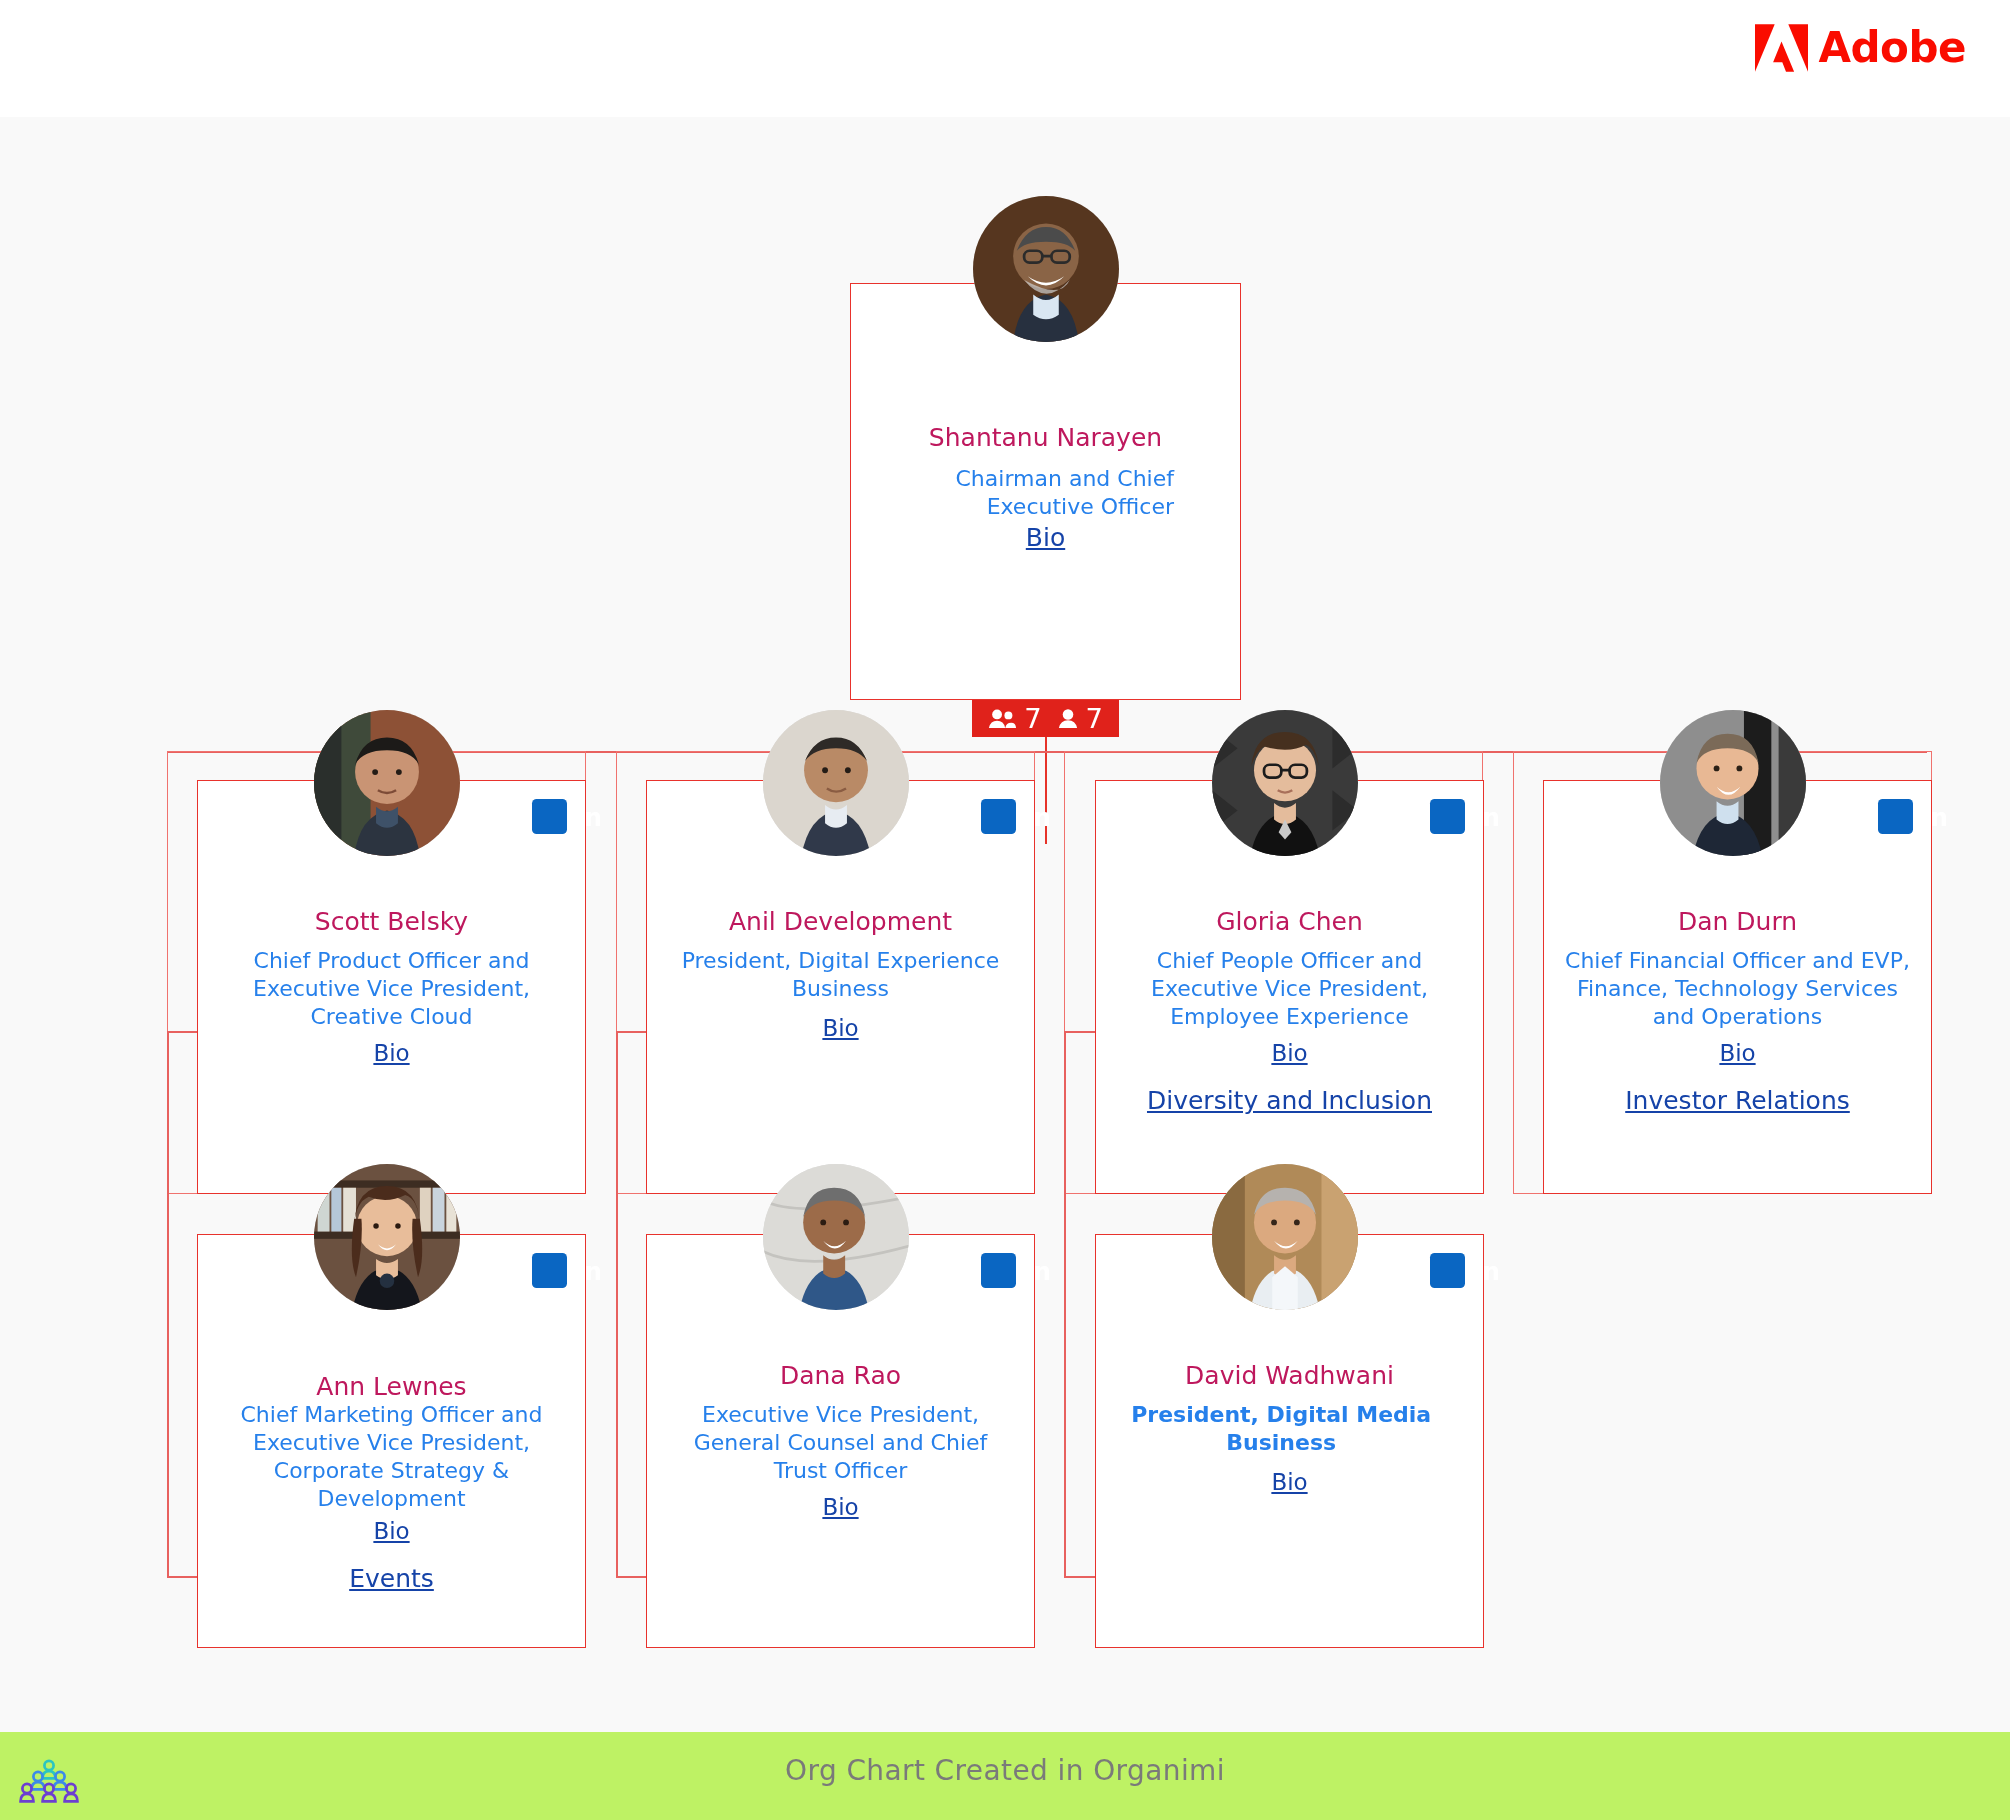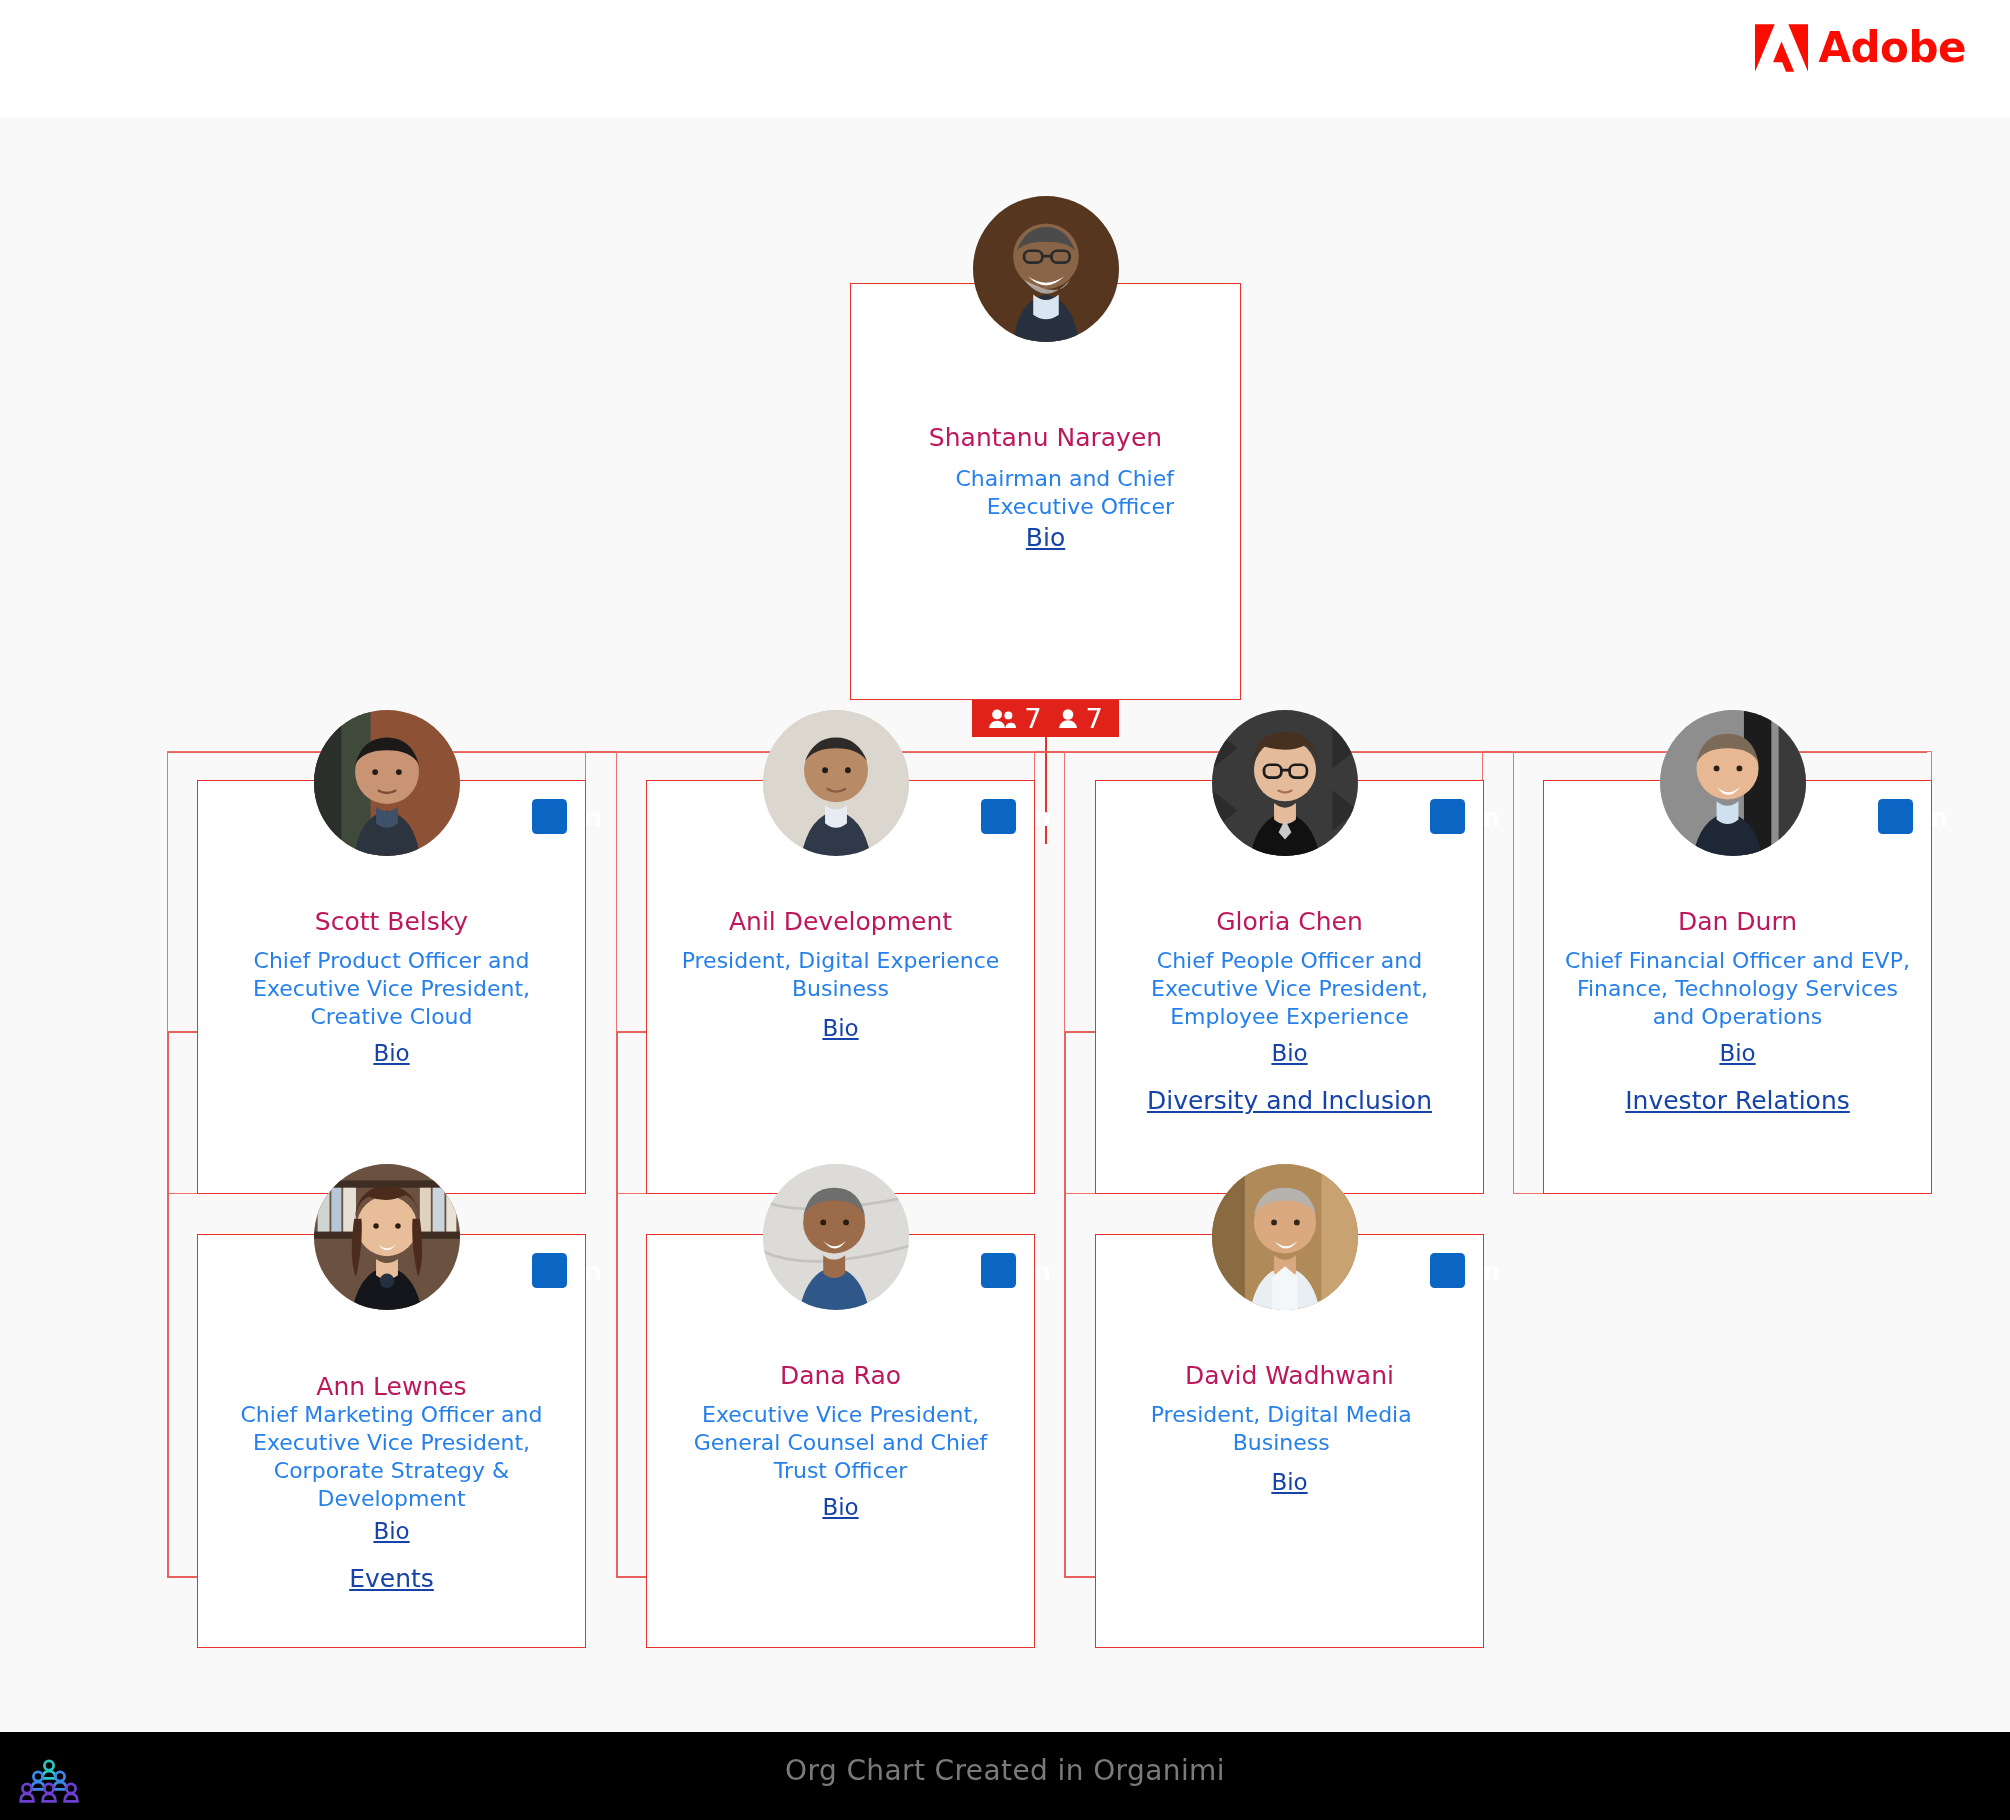--- a/index.html
+++ b/index.html
@@ -53,21 +53,21 @@
     left: 0; top: 117px;
     width: 2010px;
     height: 1615px;
     background: #f9f9f9;
   }
   #footer {
     position: absolute;
     left: 0; top: 1732px;
     width: 2010px;
     height: 88px;
-    background: #000000;
+    background: #bef264;
     z-index: 20;
   }
   #footer-text {
     position: absolute;
     left: 0; top: 22px;
     width: 2010px;
     text-align: center;
     color: #7a7a7a;
     font-size: 28px;
     letter-spacing: 0.4px;
@@ -451,21 +451,21 @@
         <circle cx="68" cy="64" r="3.2" fill="#35261a"></circle>
         <circle cx="93" cy="64" r="3.2" fill="#35261a"></circle>
         <path d="M68 84 q13 12 26 0 q-13 17 -26 0 Z" fill="#ffffff"></path>
         <path d="M80 112 l-14 12 l0 36 l28 0 l0-36 Z" fill="#f4f7fa"></path>
       </svg>
     </div>
     <div class="li-icon" style="right:18.3px; top:18.3px;">
       <span class="li-txt">in</span>
     </div>
     <div class="card-name" style="top:126px;">David Wadhwani</div>
-    <div class="card-title" style="left:9px; right:25.6px; top:166px;">President, Digital Media Business</div>
+    <div class="card-title" style="left:9px; right:25.6px; top:166px;font-weight:bold;">President, Digital Media Business</div>
     <div class="card-link" style="top:234px;">
       <span>Bio</span>
     </div>
   </div>
 
 </div>
 
 <div id="footer">
   <div id="organimi-logo">
     <svg width="66" height="48" viewBox="0 0 72 52" aria-hidden="true">

